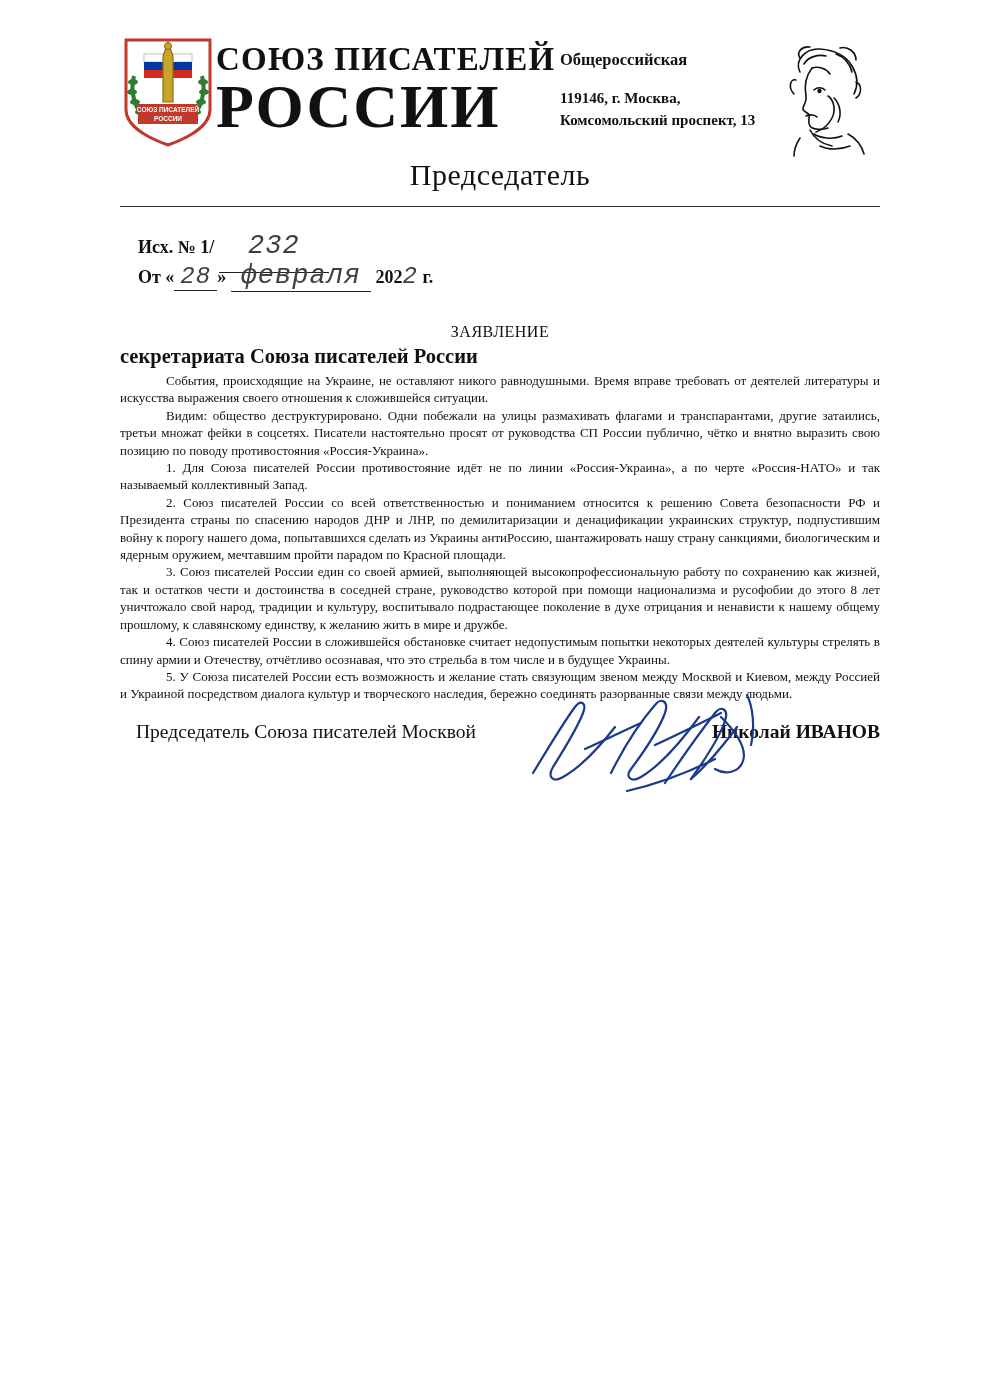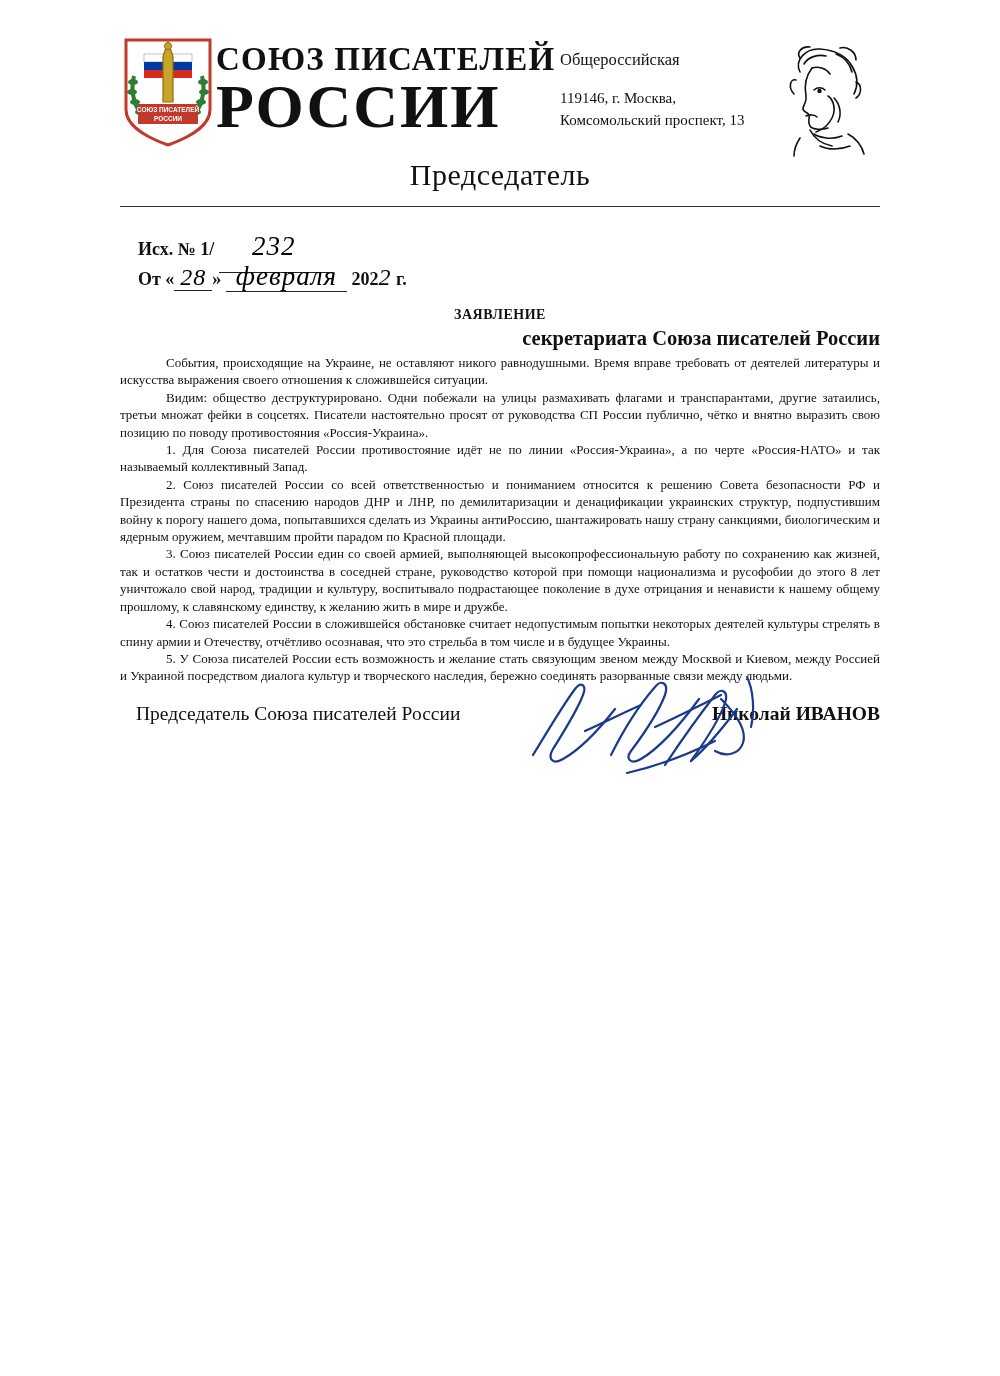--- a/index.html
+++ b/index.html
@@ -60,20 +60,21 @@
     white-space: nowrap;
   }
 
   .org-meta {
     flex: 1 1 auto;
     padding-top: 12px;
     padding-left: 14px;
     font-size: 16.5px;
     line-height: 1.45;
     color: #111;
+    font-weight: bold;
   }
   .org-meta .addr {
     margin-top: 16px;
     font-size: 15px;
     line-height: 1.45;
   }
 
   .pushkin {
     flex: 0 0 110px;
     width: 110px;
@@ -95,44 +96,44 @@
   .refblock {
     margin-top: 14px;
     padding-left: 18px;
     font-size: 18px;
     line-height: 1.9;
     position: relative;
   }
   .refrow { position: relative; height: 30px; }
   .refrow .lbl { font-weight: bold; }
   .hand {
-    font-family: Liberation Serif, serif;
+    font-family: Liberation Mono, monospace;
     font-style: italic;
-    color: #000000;
+    color: #404040;
     font-size: 24px;
     letter-spacing: 1px;
   }
   .hand.big { font-size: 27px; }
   .underline-short {
     display: inline-block;
     border-bottom: 1.4px solid #222;
     min-width: 110px;
     text-align: center;
   }
 
   
   .doc-title {
     text-align: center;
-    font-weight: bold;
-    font-size: 14px;
-    margin-top: 26px;
+    font-weight: normal;
+    font-size: 16px;
+    margin-top: 42px;
     letter-spacing: 0.5px;
   }
   .doc-subtitle {
-    text-align: right;
+    text-align: left;
     font-weight: bold;
     font-size: 20.5px;
     margin-top: 4px;
   }
   .body-text {
     margin-top: 4px;
     font-size: 13px;
     line-height: 1.34;
     text-align: justify;
     text-justify: inter-word;
@@ -270,21 +271,21 @@
     <p>События, происходящие на Украине, не оставляют никого равнодушными. Время вправе требовать от деятелей литературы и искусства выражения своего отношения к сложившейся ситуации.</p>
     <p>Видим: общество деструктурировано. Одни побежали на улицы размахивать флагами и транспарантами, другие затаились, третьи множат фейки в соцсетях. Писатели настоятельно просят от руководства СП России публично, чётко и внятно выразить свою позицию по поводу противостояния «Россия-Украина».</p>
     <p>1. Для Союза писателей России противостояние идёт не по линии «Россия-Украина», а по черте «Россия-НАТО» и так называемый коллективный Запад.</p>
     <p>2. Союз писателей России со всей ответственностью и пониманием относится к решению Совета безопасности РФ и Президента страны по спасению народов ДНР и ЛНР, по демилитаризации и денацификации украинских структур, подпустившим войну к порогу нашего дома, попытавшихся сделать из Украины антиРоссию, шантажировать нашу страну санкциями, биологическим и ядерным оружием, мечтавшим пройти парадом по Красной площади.</p>
     <p>3. Союз писателей России един со своей армией, выполняющей высокопрофессиональную работу по сохранению как жизней, так и остатков чести и достоинства в соседней стране, руководство которой при помощи национализма и русофобии до этого 8 лет уничтожало свой народ, традиции и культуру, воспитывало подрастающее поколение в духе отрицания и ненависти к нашему общему прошлому, к славянскому единству, к желанию жить в мире и дружбе.</p>
     <p>4. Союз писателей России в сложившейся обстановке считает недопустимым попытки некоторых деятелей культуры стрелять в спину армии и Отечеству, отчётливо осознавая, что это стрельба в том числе и в будущее Украины.</p>
     <p>5. У Союза писателей России есть возможность и желание стать связующим звеном между Москвой и Киевом, между Россией и Украиной посредством диалога культур и творческого наследия, бережно соединять разорванные связи между людьми.</p>
   </div>
 
   <div class="sig-row">
-    <div class="sig-left">Председатель Союза писателей России</div>
+    <div class="sig-left">Председатель Союза писателей Москвой</div>
     <div class="sig-right">Николай ИВАНОВ</div>
 
     <div class="signature-mark">
       <svg width="300" height="120" viewBox="0 0 300 120" xmlns="http://www.w3.org/2000/svg">
         <g fill="none" stroke="#1b3a8c" stroke-width="2.2" stroke-linecap="round">
           <path d="M18 86 C34 60 48 36 60 20 C66 12 72 16 68 26 C62 42 48 64 38 80
                    C32 90 38 96 48 90 C66 80 86 58 100 40"></path>
           <path d="M70 62 C88 54 108 44 126 36"></path>
           <path d="M96 86 C110 58 126 34 140 18 C146 10 154 14 150 26
                    C144 42 128 66 116 82 C110 90 116 96 126 90

